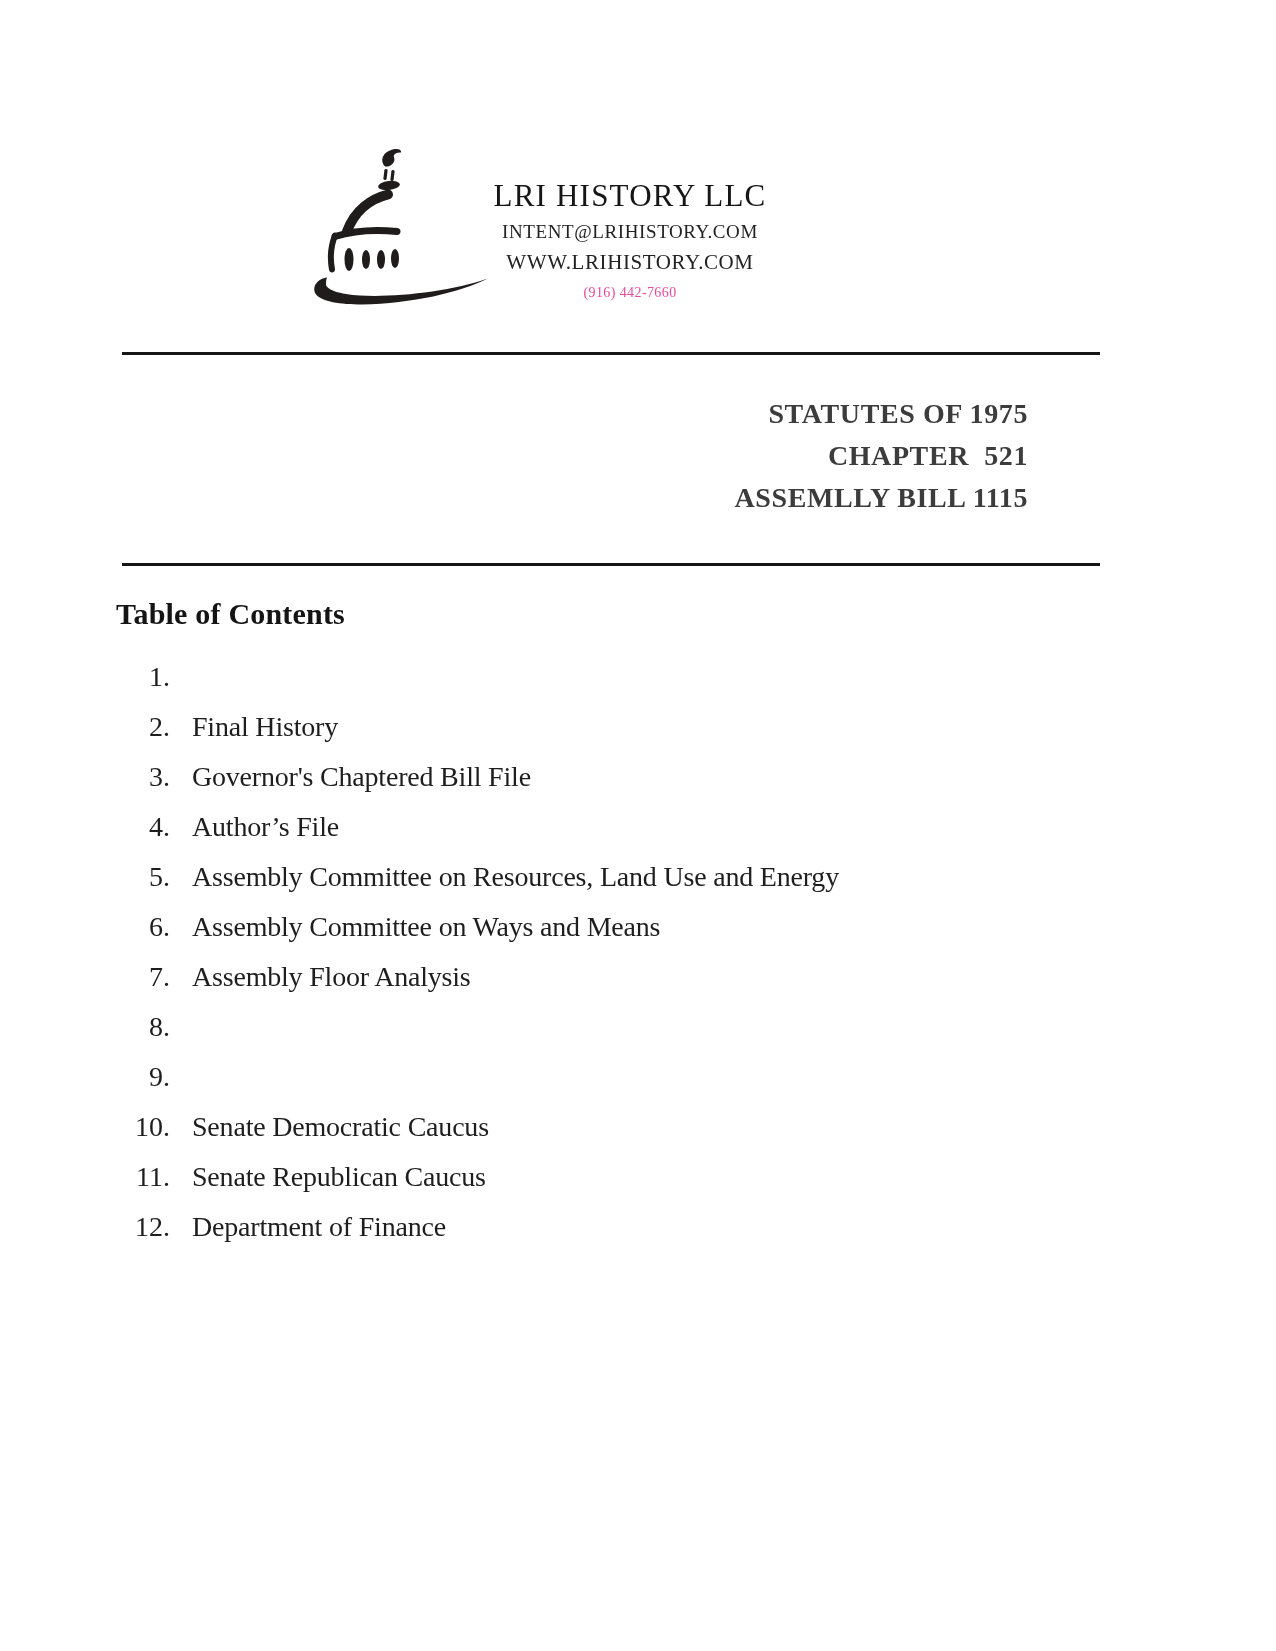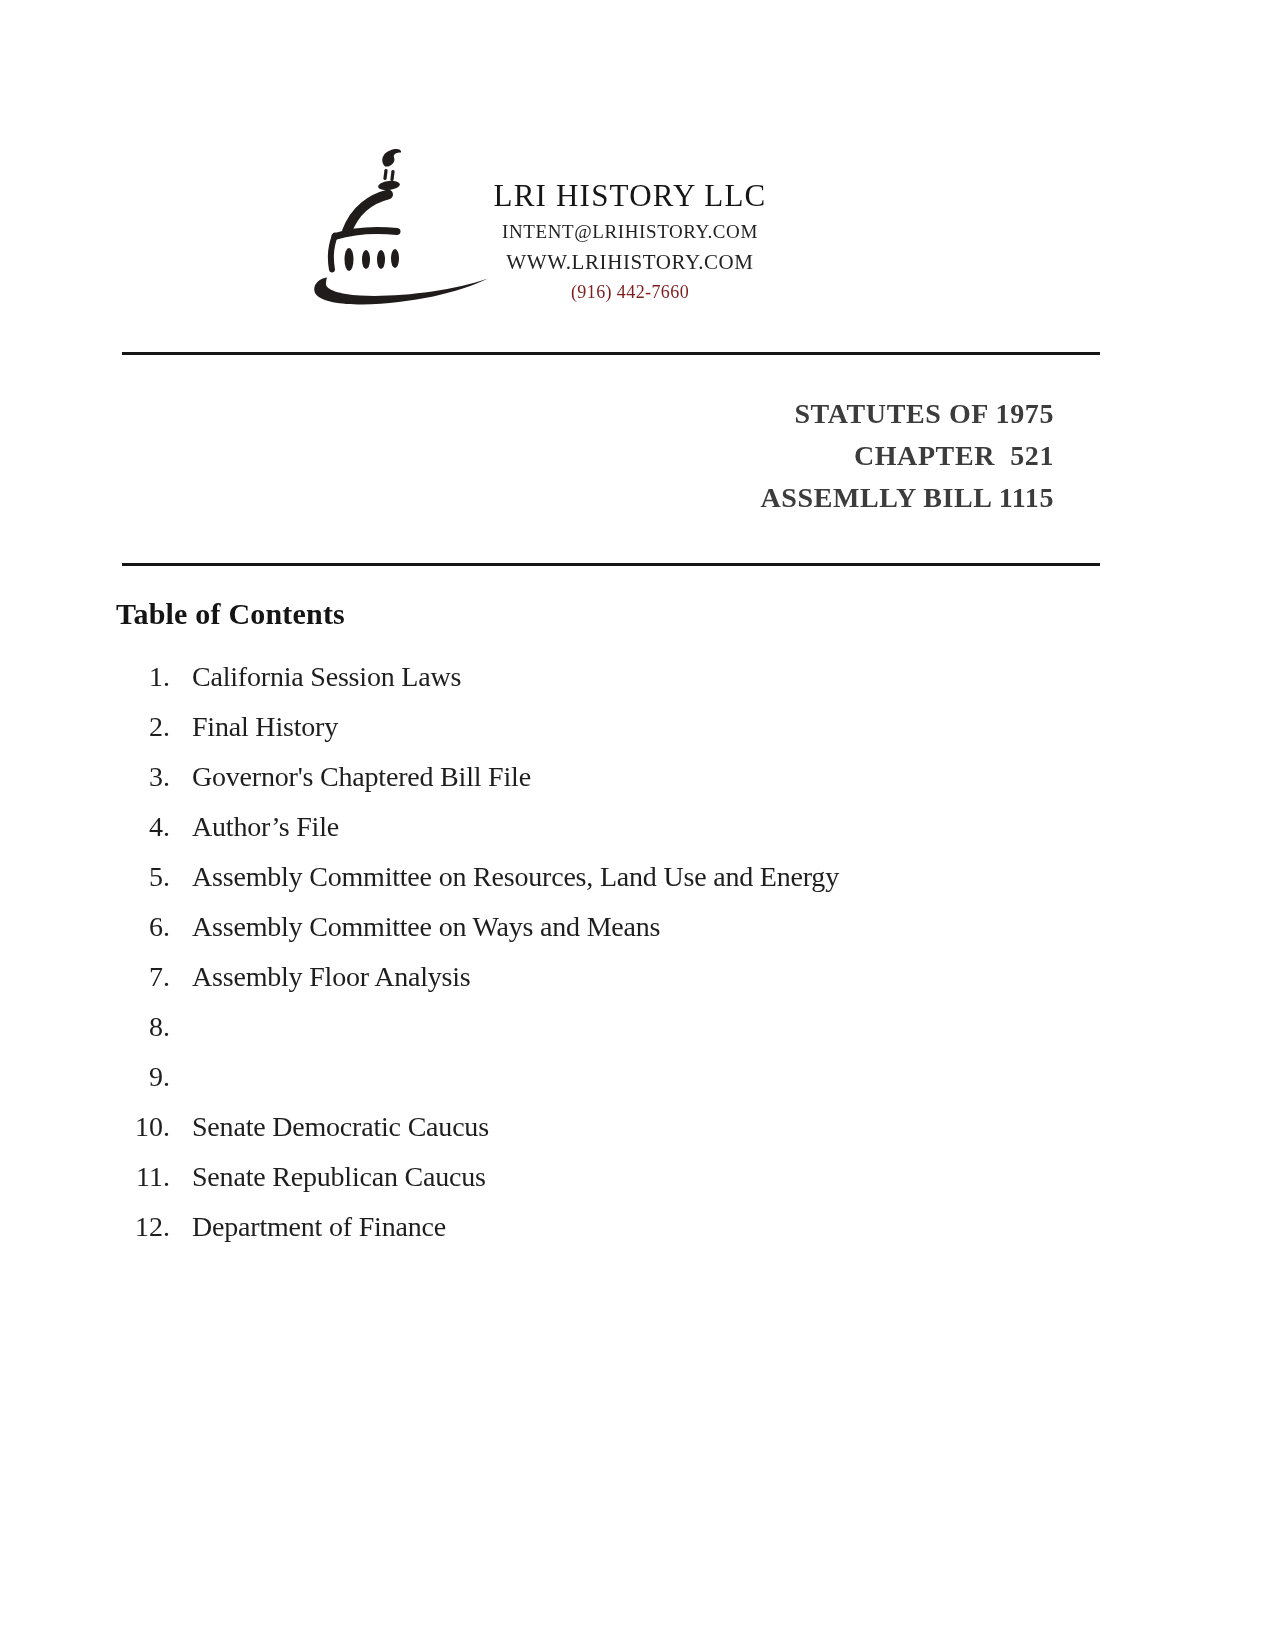--- a/index.html
+++ b/index.html
@@ -48,42 +48,42 @@
     white-space: nowrap;
   }
   .org-site {
     font-size: 21px;
     line-height: 30px;
     letter-spacing: 0.6px;
     color: #222222;
     white-space: nowrap;
   }
   .org-phone {
-    font-size: 18px;
+    font-size: 14px;
     line-height: 31px;
     letter-spacing: 0.4px;
-    color: #7f1d1d;
+    color: #ec4899;
     white-space: nowrap;
   }
 
   
   .rule {
     position: absolute;
     left: 122px;
     width: 978px;
     height: 0;
     border-top: 3px solid #161616;
   }
   .rule-top { top: 340px; }
   .rule-bottom { top: 551px; }
 
   
   .title-block {
     position: absolute;
-    right: 222px;
+    right: 248px;
     top: 381px;
     text-align: right;
   }
   .title-line {
     font-size: 28px;
     line-height: 42px;
     font-weight: bold;
     letter-spacing: 0.6px;
     color: #3c3c3c;
     white-space: pre; 
@@ -170,21 +170,20 @@
     <div class="title-line">STATUTES OF 1975</div>
     <div class="title-line">CHAPTER  521</div>
     <div class="title-line">ASSEMLLY BILL 1115</div>
   </div>
 
   <div class="toc-heading">Table of Contents</div>
 
   <div class="toc-list">
     <div class="toc-row">
       <span class="toc-num">1.</span>
-      <span class="toc-label">California Session Laws</span>
     </div>
     <div class="toc-row">
       <span class="toc-num">2.</span>
       <span class="toc-label">Final History</span>
     </div>
     <div class="toc-row">
       <span class="toc-num">3.</span>
       <span class="toc-label">Governor's Chaptered Bill File</span>
     </div>
     <div class="toc-row">

